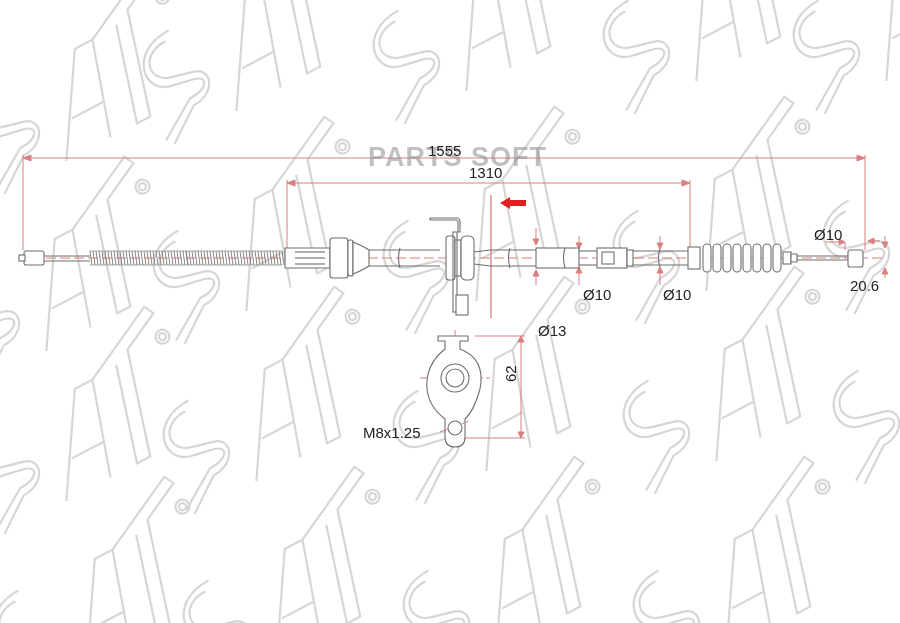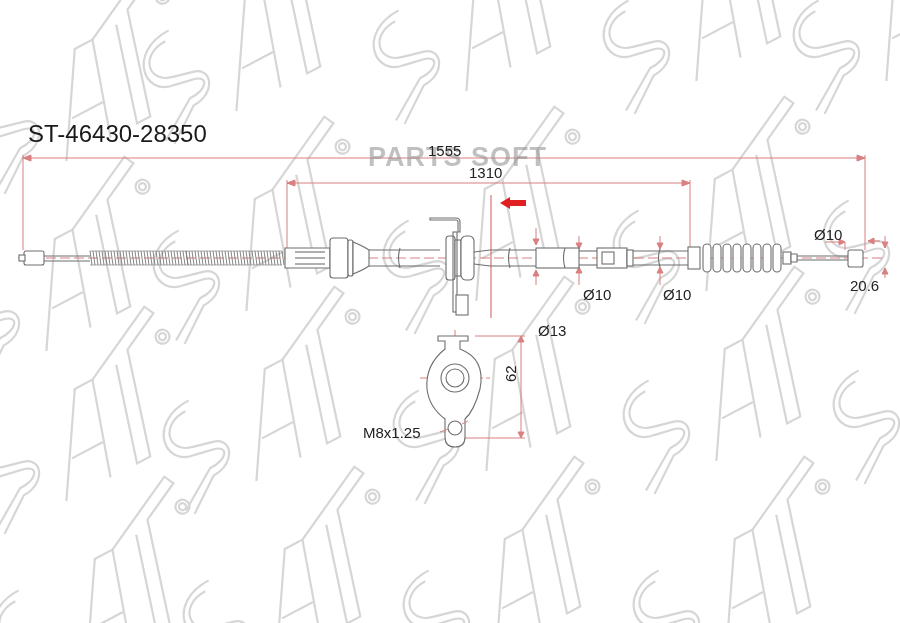--- a/index.html
+++ b/index.html
@@ -183,21 +183,20 @@
       <circle cx="455" cy="378" r="9"></circle>
       <circle cx="455" cy="428" r="7"></circle>
     </g>
     <g stroke="#d98080" fill="none">
       <path d="M440 432 l8 -3"></path>
       <path d="M462 424 l6 -3"></path>
     </g>
   </svg>
 
   <div class="brand-wm">PARTS SOFT</div>
-  <div class="label part-no">ST-46430-28350</div>
   <div class="label dim" style="left:428px;top:142px;text-align:center;">1555</div>
   <div class="label dim" style="left:469px;top:164px;">1310</div>
   <div class="label dim" style="left:538px;top:286px;margin-top:36px;">Ø13</div>
   <div class="label dim" style="left:583px;top:286px;">Ø10</div>
   <div class="label dim" style="left:663px;top:286px;">Ø10</div>
   <div class="label dim" style="left:814px;top:226px;">Ø10</div>
   <div class="label dim" style="left:850px;top:277px;">20.6</div>
   <div class="label dim" style="left:502px;top:382px;transform:rotate(-90deg);transform-origin:left top;">62</div>
   <div class="label dim" style="left:363px;top:424px;text-align:right;">M8x1.25</div>
 </div>

